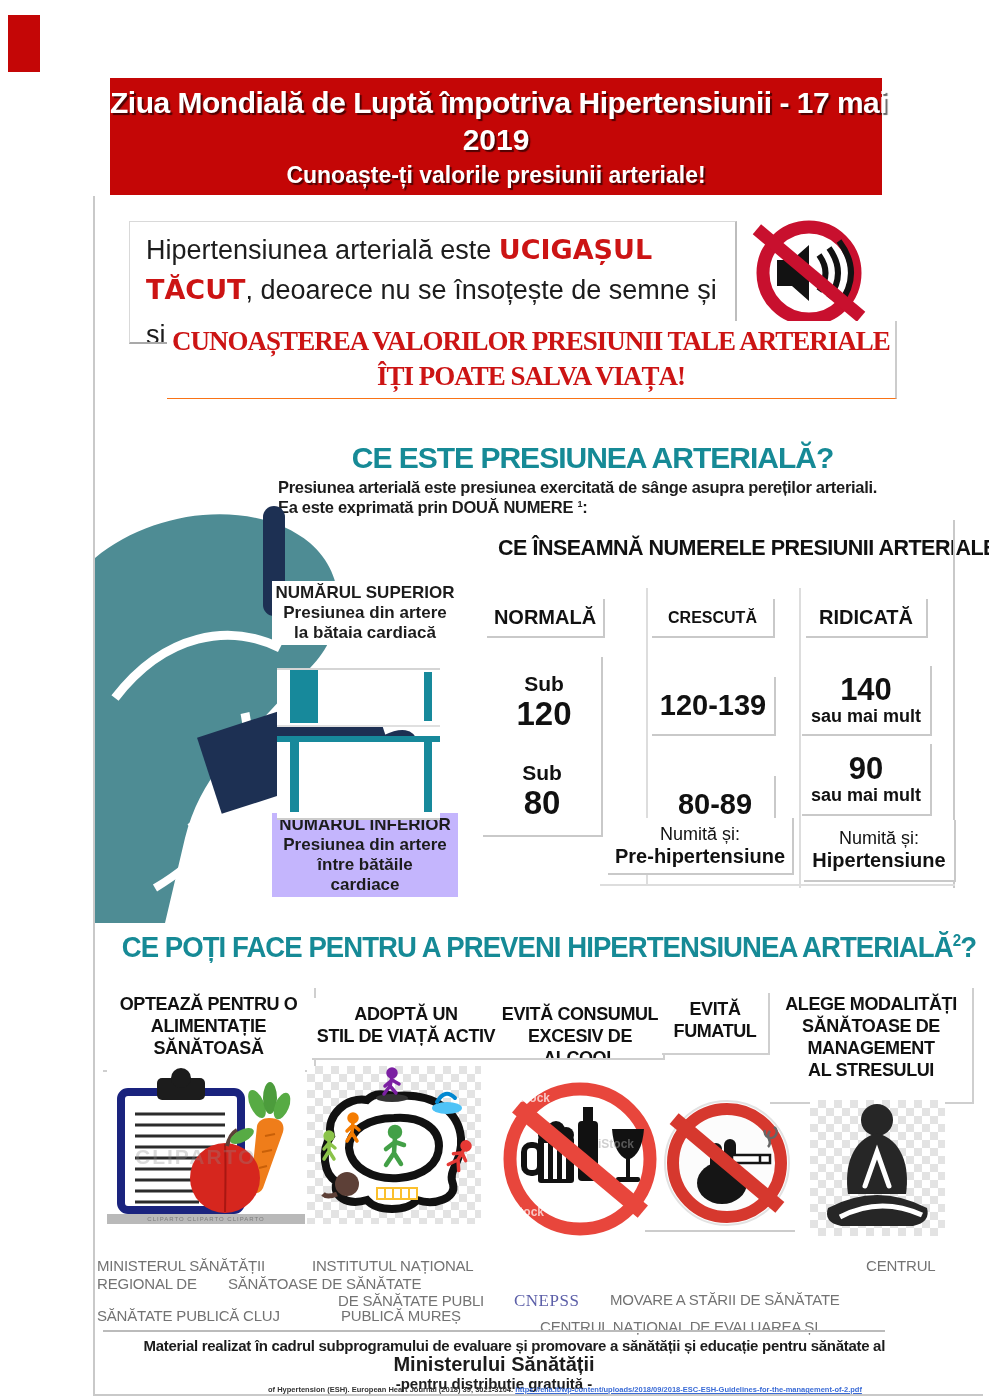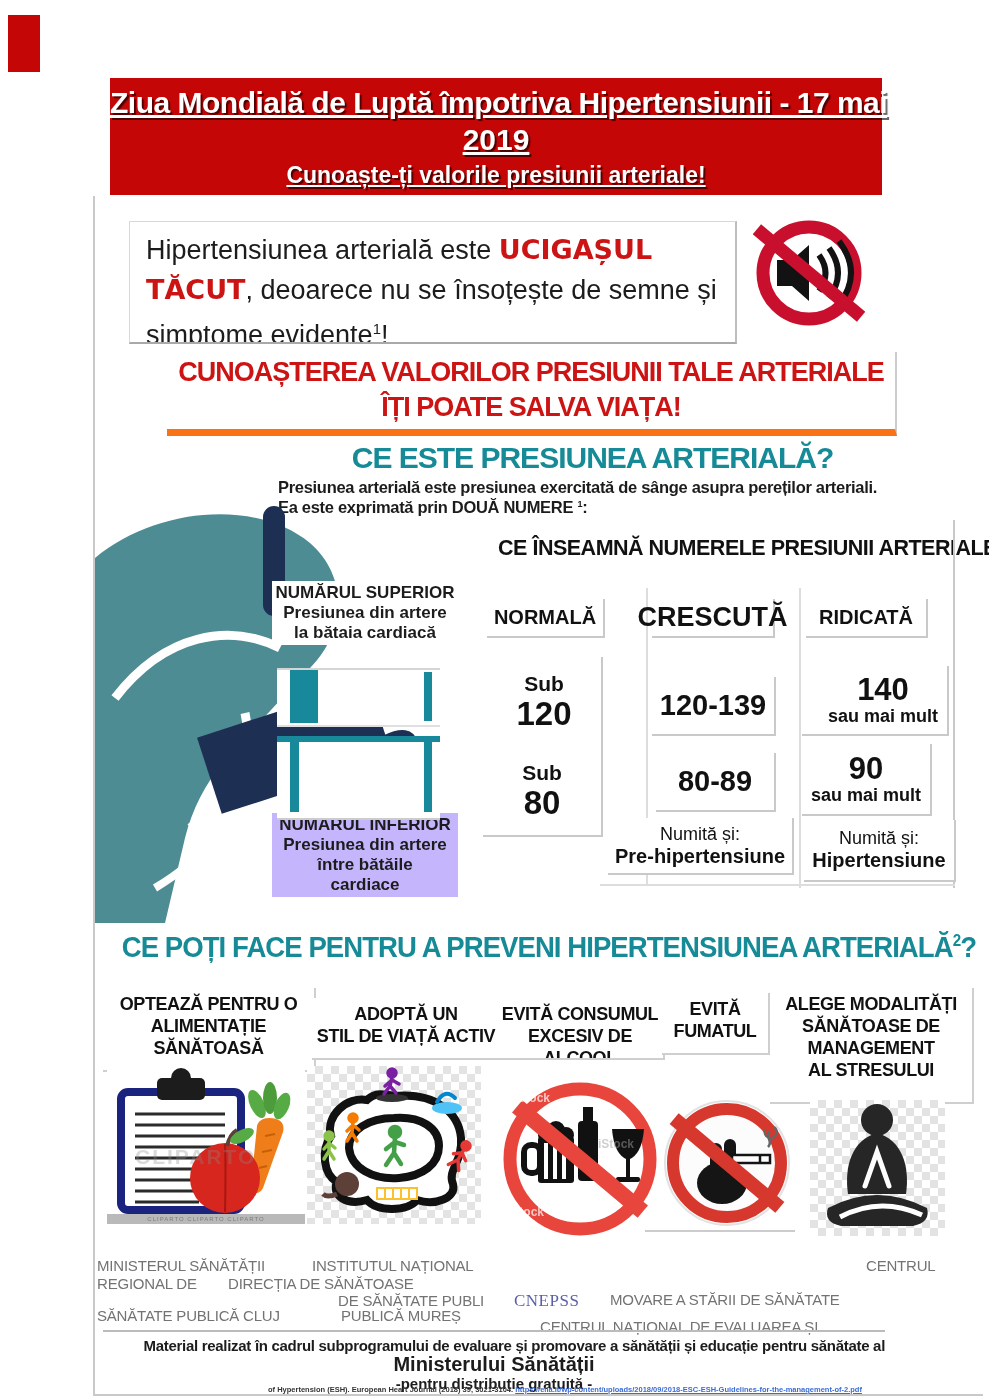--- a/index.html
+++ b/index.html
@@ -4,21 +4,21 @@
 <style>
   html,body{margin:0;padding:0;background:#fff;}
   #poster{position:relative;width:989px;height:1400px;background:#fff;overflow:hidden;
           font-family:"Liberation Sans","DejaVu Sans",sans-serif;color:#1c1c1c;}
   .abs{position:absolute;}
   .prelines{white-space:pre-line;}
   .nowrap{white-space:nowrap;}
   .center{text-align:center;}
   .bold{font-weight:bold;}
   .banner{background:#c40606;color:#fff;text-align:center;
-          text-shadow:2px 2px 1px rgba(0,0,0,.6);text-decoration:underline;}
+          text-shadow:2px 2px 1px rgba(0,0,0,.6);}
   .banner .t1{font-size:30px;font-weight:bold;letter-spacing:-.5px;line-height:38px;margin-top:6px;}
   .banner .t2{font-size:30px;font-weight:bold;line-height:36px;}
   .banner .sub{font-size:23px;font-weight:bold;line-height:30px;margin-top:2px;}
   .whitebox{background:#fff;border:1px solid #d9d9d9;border-right:2px solid #bdbdbd;border-bottom:2px solid #a9a9a9;}
   .red{color:#cc1414;}
   .teal-h{color:#168a96;font-weight:bold;}
   .cell{position:absolute;background:#fff;border-right:2px solid #c9c9c9;border-bottom:2px solid #c9c9c9;
         display:flex;flex-direction:column;align-items:center;justify-content:center;
         text-align:center;color:#111;}
   .pcard{position:absolute;background:#fff;border-right:2px solid #cfcfcf;border-bottom:2px solid #cfcfcf;
@@ -56,21 +56,21 @@
     <svg width="124" height="108" viewBox="0 0 124 108">
       <circle cx="62" cy="54" r="46" fill="#fff" stroke="#c8102e" stroke-width="13"></circle>
       <path d="M30 41 h15 l17 -15 v56 l-17 -15 h-15 z" fill="#121212"></path>
       <path d="M72 36 q13 18 0 36" stroke="#121212" stroke-width="6" fill="none"></path>
       <path d="M82 29 q18 25 0 50" stroke="#121212" stroke-width="6" fill="none"></path>
       <path d="M92 22 q24 32 0 64" stroke="#121212" stroke-width="6" fill="none"></path>
       <rect x="-6" y="47.5" width="136" height="13" fill="#c8102e" transform="rotate(40 62 54)"></rect>
     </svg>
   </div>
 
-  <div class="abs center" style="left:167px;top:352px;width:728px;height:74px;background:#fff;border-right:2px solid #ccc;border-bottom:7px solid #f97316;padding-top:3px;">
+  <div class="abs center" style="left:167px;top:321px;width:728px;height:74px;background:#fff;border-right:2px solid #ccc;border-bottom:1px solid #f97316;padding-top:3px;font-family:Liberation Serif, serif;">
     <div class="red bold nowrap" style="font-size:27px;line-height:35px;letter-spacing:-1px;">CUNOAȘTEREA VALORILOR PRESIUNII TALE ARTERIALE</div>
     <div class="red bold nowrap" style="font-size:27px;line-height:34px;letter-spacing:-1px;">ÎȚI POATE SALVA VIAȚA!</div>
   </div>
 
   <div class="abs center teal-h nowrap" style="left:280px;top:441px;width:625px;font-size:30px;letter-spacing:-1px;">CE ESTE PRESIUNEA ARTERIALĂ?</div>
   <div class="abs bold nowrap" style="left:278px;top:478px;font-size:16.5px;letter-spacing:-.3px;color:#1c1c1c;">Presiunea arterială este presiunea exercitată de sânge asupra pereților arteriali.</div>
   <div class="abs bold nowrap" style="left:278px;top:498px;font-size:16.5px;letter-spacing:-.3px;color:#1c1c1c;">
     <span>Ea este exprimată prin DOUĂ NUMERE</span>
     <sup>1</sup><span>:</span>
   </div>
@@ -110,44 +110,44 @@
   <div class="abs center bold nowrap" style="left:450px;top:536px;width:505px;font-size:21.5px;letter-spacing:-.5px;color:#111;margin-left:45px;">CE ÎNSEAMNĂ NUMERELE PRESIUNII ARTERIALE</div>
 
   <div class="gline" style="left:646px;top:588px;width:2px;height:296px;background:#ddd;"></div>
   <div class="gline" style="left:799px;top:588px;width:2px;height:300px;background:#ddd;"></div>
   <div class="gline" style="left:953px;top:520px;width:2px;height:368px;"></div>
   <div class="gline" style="left:600px;top:884px;width:355px;height:2px;background:#ddd;"></div>
 
   <div class="cell" style="left:487px;top:599px;width:116px;height:37px;font-size:20px;font-weight:bold;">
     <span>NORMALĂ</span>
   </div>
-  <div class="cell" style="left:652px;top:599px;width:121px;height:37px;font-size:27px;font-weight:bold;">
+  <div class="cell" style="left:652px;top:599px;width:121px;height:37px;font-size:16px;font-weight:bold;">
     <span>CRESCUTĂ</span>
   </div>
   <div class="cell" style="left:806px;top:599px;width:120px;height:37px;font-size:20px;font-weight:bold;">
     <span>RIDICATĂ</span>
   </div>
 
   <div class="cell" style="left:487px;top:657px;width:114px;height:90px;">
     <span style="font-size:21px;font-weight:bold;line-height:24px;">Sub</span>
     <span style="font-size:33px;font-weight:bold;line-height:36px;">120</span>
   </div>
   <div class="cell" style="left:652px;top:677px;width:122px;height:57px;">
     <span style="font-size:29px;font-weight:bold;">120-139</span>
   </div>
-  <div class="cell" style="left:802px;top:666px;width:128px;height:68px;padding-left:17px;">
+  <div class="cell" style="left:802px;top:666px;width:128px;height:68px;">
     <span style="font-size:31px;font-weight:bold;line-height:32px;">140</span>
     <span style="font-size:18px;font-weight:bold;line-height:20px;">sau mai mult</span>
   </div>
 
   <div class="cell" style="left:483px;top:747px;width:118px;height:88px;">
     <span style="font-size:21px;font-weight:bold;line-height:24px;">Sub</span>
     <span style="font-size:33px;font-weight:bold;line-height:36px;">80</span>
   </div>
-  <div class="cell" style="left:656px;top:753px;width:118px;height:57px;">
+  <div class="cell" style="left:656px;top:776px;width:118px;height:57px;">
     <span style="font-size:29px;font-weight:bold;">80-89</span>
   </div>
   <div class="cell" style="left:802px;top:744px;width:128px;height:70px;">
     <span style="font-size:31px;font-weight:bold;line-height:32px;">90</span>
     <span style="font-size:18px;font-weight:bold;line-height:20px;">sau mai mult</span>
   </div>
 
   <div class="cell" style="left:608px;top:818px;width:184px;height:55px;">
     <span style="font-size:18px;">Numită și:</span>
     <span style="font-size:20px;font-weight:bold;">Pre-hipertensiune</span>
@@ -295,21 +295,21 @@
       <path d="M18 108 Q 67 82 117 108 Q 121 122 103 126 L 31 126 Q 13 122 18 108 Z" fill="#262626"></path>
       <path d="M30 117 Q 70 96 112 115" stroke="#fff" stroke-width="5" fill="none"></path>
     </svg>
   </div>
 
   <div class="ffrag" style="left:97px;top:1257px;">MINISTERUL SĂNĂTĂȚII</div>
   <div class="ffrag" style="left:312px;top:1257px;">INSTITUTUL NAȚIONAL</div>
   <div class="ffrag" style="left:540px;top:1318px;">CENTRUL NAȚIONAL DE EVALUAREA ȘI</div>
   <div class="ffrag" style="left:866px;top:1257px;">CENTRUL</div>
   <div class="ffrag" style="left:97px;top:1275px;">REGIONAL DE</div>
-  <div class="ffrag" style="left:228px;top:1275px;">DIRECȚIA DE SĂNĂTOASE</div>
+  <div class="ffrag" style="left:228px;top:1275px;">SĂNĂTOASE DE SĂNĂTATE</div>
   <div class="ffrag" style="left:338px;top:1292px;">DE SĂNĂTATE PUBLI</div>
   <div class="ffrag" style="left:514px;top:1291px;font-family:'Liberation Serif','DejaVu Serif',serif;font-weight:normal;font-size:17px;color:#5c5fa8;letter-spacing:.5px;">CNEPSS</div>
   <div class="ffrag" style="left:610px;top:1291px;">MOVARE A STĂRII DE SĂNĂTATE</div>
   <div class="ffrag" style="left:97px;top:1307px;">SĂNĂTATE PUBLICĂ CLUJ</div>
   <div class="ffrag" style="left:341px;top:1307px;">PUBLICĂ MUREȘ</div>
 
   <div class="abs center" style="left:103px;top:1330px;width:782px;border-top:2px solid #bbb;padding-top:4px;">
     <div class="bold nowrap" style="font-size:15px;letter-spacing:-.3px;line-height:19px;text-align:right;">Material realizat în cadrul subprogramului de evaluare și promovare a sănătății și educație pentru sănătate al</div>
     <div class="bold" style="font-size:20px;line-height:19px;">Ministerului Sănătății</div>
     <div class="bold" style="font-size:15px;line-height:19px;">-pentru distribuție gratuită -</div>

